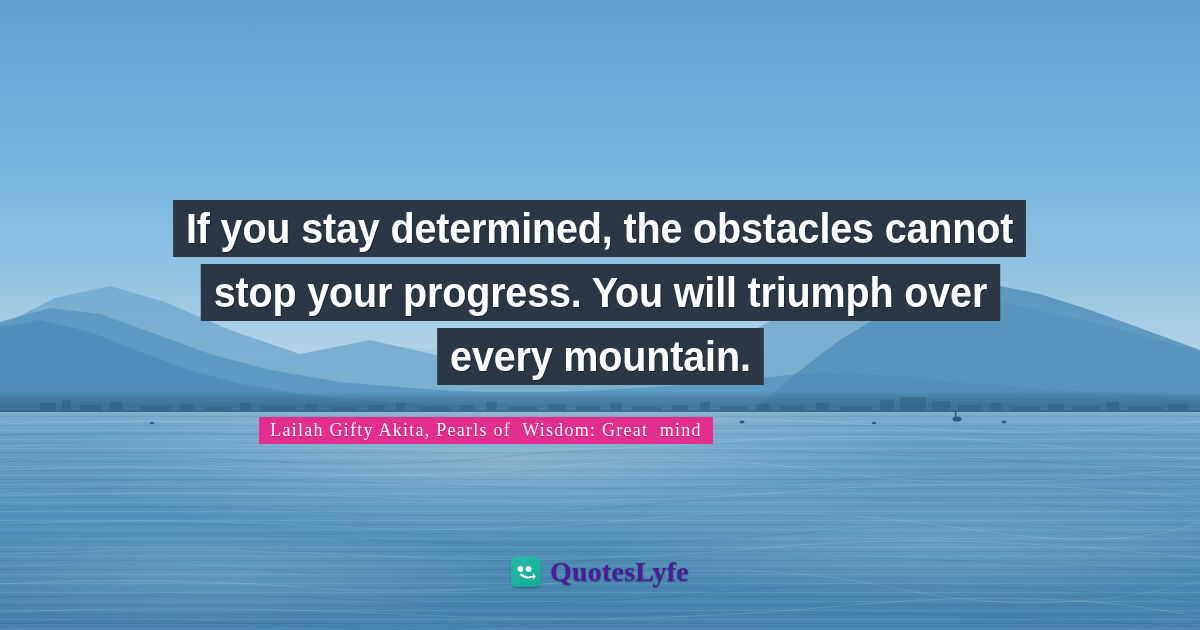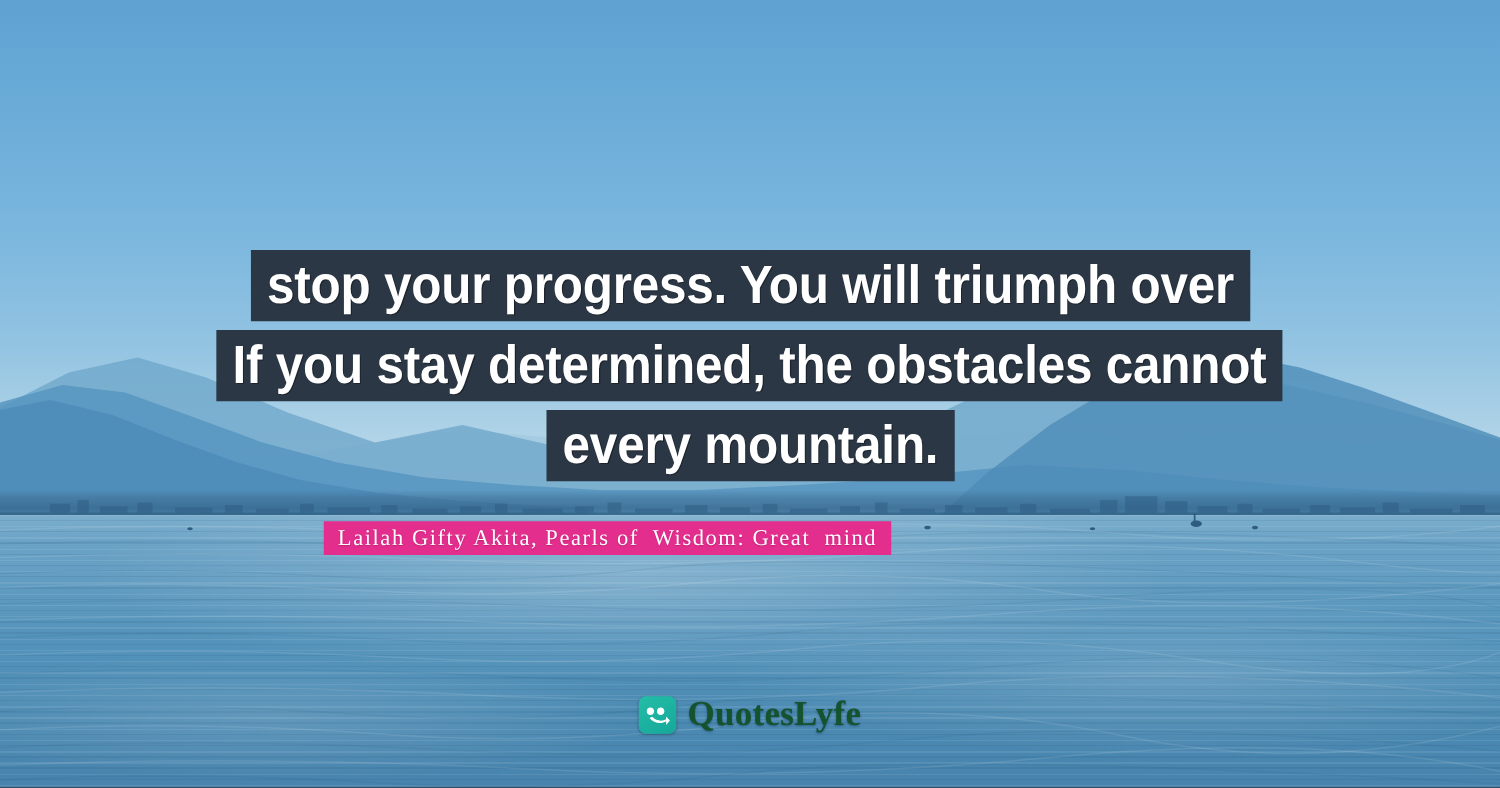--- a/index.html
+++ b/index.html
@@ -175,21 +175,21 @@
     border-radius: 6px;
     background: linear-gradient(150deg, #23BDA6 0%, #16A89A 100%);
     display: flex;
     align-items: center;
     justify-content: center;
     box-shadow: 0 1px 2px rgba(0,0,0,.25);
     flex: none;
   }
   .logo-mark svg { display: block; }
   .logo-text {
-    color: #14532d;
+    color: #4c1d95;
     font-family: "Liberation Serif", "DejaVu Serif", serif;
     font-weight: 700;
     font-size: 28px;
     letter-spacing: 0.2px;
     text-shadow: 0 1px 2px rgba(0,40,70,.45);
     white-space: nowrap;
   }
 
   
   .specks { position:absolute; left:0; top:404px; width:1200px; height:26px; }
@@ -317,24 +317,24 @@
         <ellipse cx="1004" cy="18" rx="2.4" ry="1.4"></ellipse>
         <ellipse cx="152" cy="19" rx="2.2" ry="1.2"></ellipse>
         <ellipse cx="742" cy="18" rx="2.6" ry="1.4"></ellipse>
         <ellipse cx="874" cy="19" rx="2.2" ry="1.2"></ellipse>
       </g>
     </svg>
   </div>
 
   <div class="quote">
     <div class="qrow">
-      <span class="qline">stop your progress. You will triumph over</span>
+      <span class="qline">If you stay determined, the obstacles cannot</span>
     </div>
     <div class="qrow">
-      <span class="qline">If you stay determined, the obstacles cannot</span>
+      <span class="qline">stop your progress. You will triumph over</span>
     </div>
     <div class="qrow">
       <span class="qline">every mountain.</span>
     </div>
   </div>
 
   <div class="attrib-row">
     <span class="attrib">Lailah Gifty Akita, Pearls of  Wisdom: Great  mind</span>
   </div>
 

